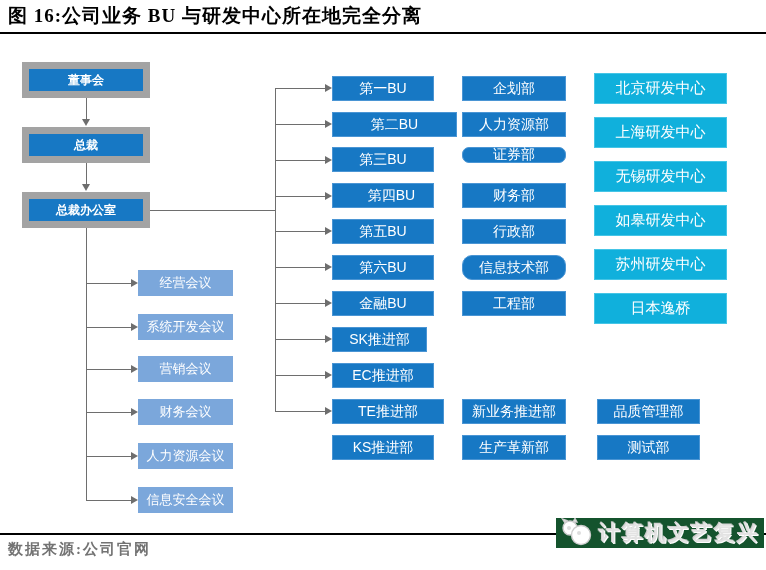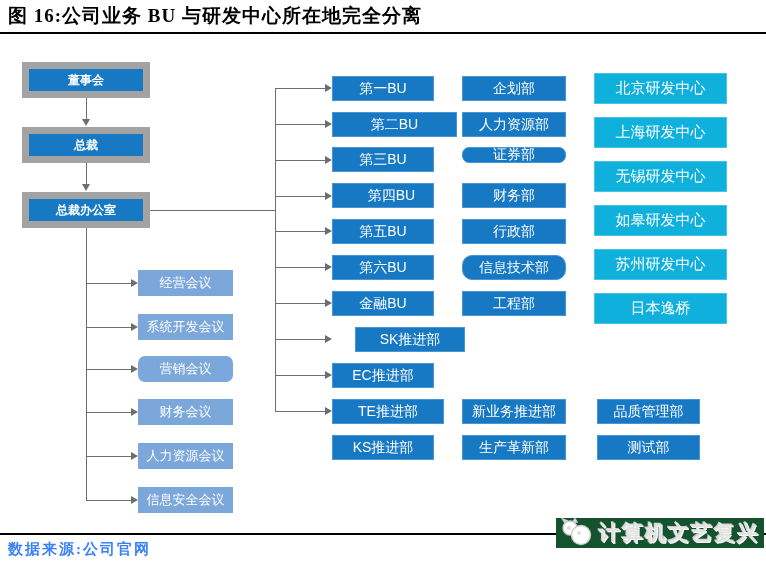--- a/index.html
+++ b/index.html
@@ -16,21 +16,21 @@
   .light{background:var(--light);font-size:13px;}
   .cyan{background:var(--cyan);border:1px solid #45c5e6;font-size:15px;}
   .vline{position:absolute;width:1px;background:var(--line);}
   .hline{position:absolute;height:1px;background:var(--line);}
   .ar{position:absolute;width:0;height:0;border:4px solid transparent;
       border-left:7px solid var(--line);border-right:0;}
   .ad{position:absolute;width:0;height:0;border:4px solid transparent;
       border-top:7px solid var(--line);border-bottom:0;}
   .footer-rule{position:absolute;left:0;top:533px;width:766px;height:2px;background:#000;}
   .source{position:absolute;left:8px;top:540px;font-family:"Liberation Serif",serif;
-          font-weight:bold;font-size:15px;color:#3b82f6;letter-spacing:2px;}
+          font-weight:bold;font-size:15px;color:#737373;letter-spacing:2px;}
   .watermark{position:absolute;left:556px;top:518px;display:flex;align-items:center;
              gap:3px;background:#14532d;padding:0 4px;}
   .wm-text{font-size:21px;font-weight:bold;letter-spacing:2px;color:#e3e3e3;
            text-shadow:1px 1px 0 #fff,-1px -1px 0 #cccccc;white-space:nowrap;}
 </style>
 </head>
 <body>
 
 <div class="page">
   <div class="title">图 16:公司业务 BU 与研发中心所在地完全分离</div>
@@ -39,32 +39,32 @@
   <div id="diagram">
       <div class="box lead" style="left: 22px; top: 62px; width: 128px; height: 36px;">董事会</div>
       <div class="box lead" style="left: 22px; top: 127px; width: 128px; height: 36px;">总裁</div>
       <div class="box lead" style="left: 22px; top: 192px; width: 128px; height: 36px;">总裁办公室</div>
       <div class="vline" style="left: 86px; top: 98px; height: 21px;"></div>
       <div class="ad" style="left: 82px; top: 119px;"></div>
       <div class="vline" style="left: 86px; top: 163px; height: 21px;"></div>
       <div class="ad" style="left: 82px; top: 184px;"></div>
       <div class="box light" style="left: 138px; top: 270px; width: 95px; height: 26px;">经营会议</div>
       <div class="box light" style="left: 138px; top: 314px; width: 95px; height: 26px;">系统开发会议</div>
-      <div class="box light" style="left: 138px; top: 356px; width: 95px; height: 26px; border-radius: 7px;">营销会议</div>
+      <div class="box light" style="left: 138px; top: 356px; width: 95px; height: 26px;">营销会议</div>
       <div class="box light" style="left: 138px; top: 399px; width: 95px; height: 26px;">财务会议</div>
       <div class="box light" style="left: 138px; top: 443px; width: 95px; height: 26px;">人力资源会议</div>
       <div class="box light" style="left: 138px; top: 487px; width: 95px; height: 26px;">信息安全会议</div>
       <div class="box dark" style="left: 332px; top: 76px; width: 102px; height: 25px;">第一BU</div>
       <div class="box dark" style="left: 332px; top: 112px; width: 125px; height: 25px;">第二BU</div>
       <div class="box dark" style="left: 332px; top: 147px; width: 102px; height: 25px;">第三BU</div>
       <div class="box dark" style="left: 332px; top: 183px; width: 102px; height: 25px; padding-left: 17px;">第四BU</div>
       <div class="box dark" style="left: 332px; top: 219px; width: 102px; height: 25px;">第五BU</div>
       <div class="box dark" style="left: 332px; top: 255px; width: 102px; height: 25px;">第六BU</div>
       <div class="box dark" style="left: 332px; top: 291px; width: 102px; height: 25px;">金融BU</div>
-      <div class="box dark" style="left: 332px; top: 327px; width: 110px; height: 25px; margin-left: 23px;">SK推进部</div>
+      <div class="box dark" style="left: 332px; top: 327px; width: 95px; height: 25px;">SK推进部</div>
       <div class="box dark" style="left: 332px; top: 363px; width: 102px; height: 25px;">EC推进部</div>
       <div class="box dark" style="left: 332px; top: 399px; width: 112px; height: 25px;">TE推进部</div>
       <div class="box dark" style="left: 332px; top: 435px; width: 102px; height: 25px;">KS推进部</div>
       <div class="box dark" style="left: 462px; top: 76px; width: 104px; height: 25px;">企划部</div>
       <div class="box dark" style="left: 462px; top: 112px; width: 104px; height: 25px;">人力资源部</div>
       <div class="box dark" style="left: 462px; top: 147px; width: 104px; height: 16px; border-radius: 7px;">证券部</div>
       <div class="box dark" style="left: 462px; top: 183px; width: 104px; height: 25px;">财务部</div>
       <div class="box dark" style="left: 462px; top: 219px; width: 104px; height: 25px;">行政部</div>
       <div class="box dark" style="left: 462px; top: 255px; width: 104px; height: 25px; border-radius: 10px;">信息技术部</div>
       <div class="box dark" style="left: 462px; top: 291px; width: 104px; height: 25px;">工程部</div>

